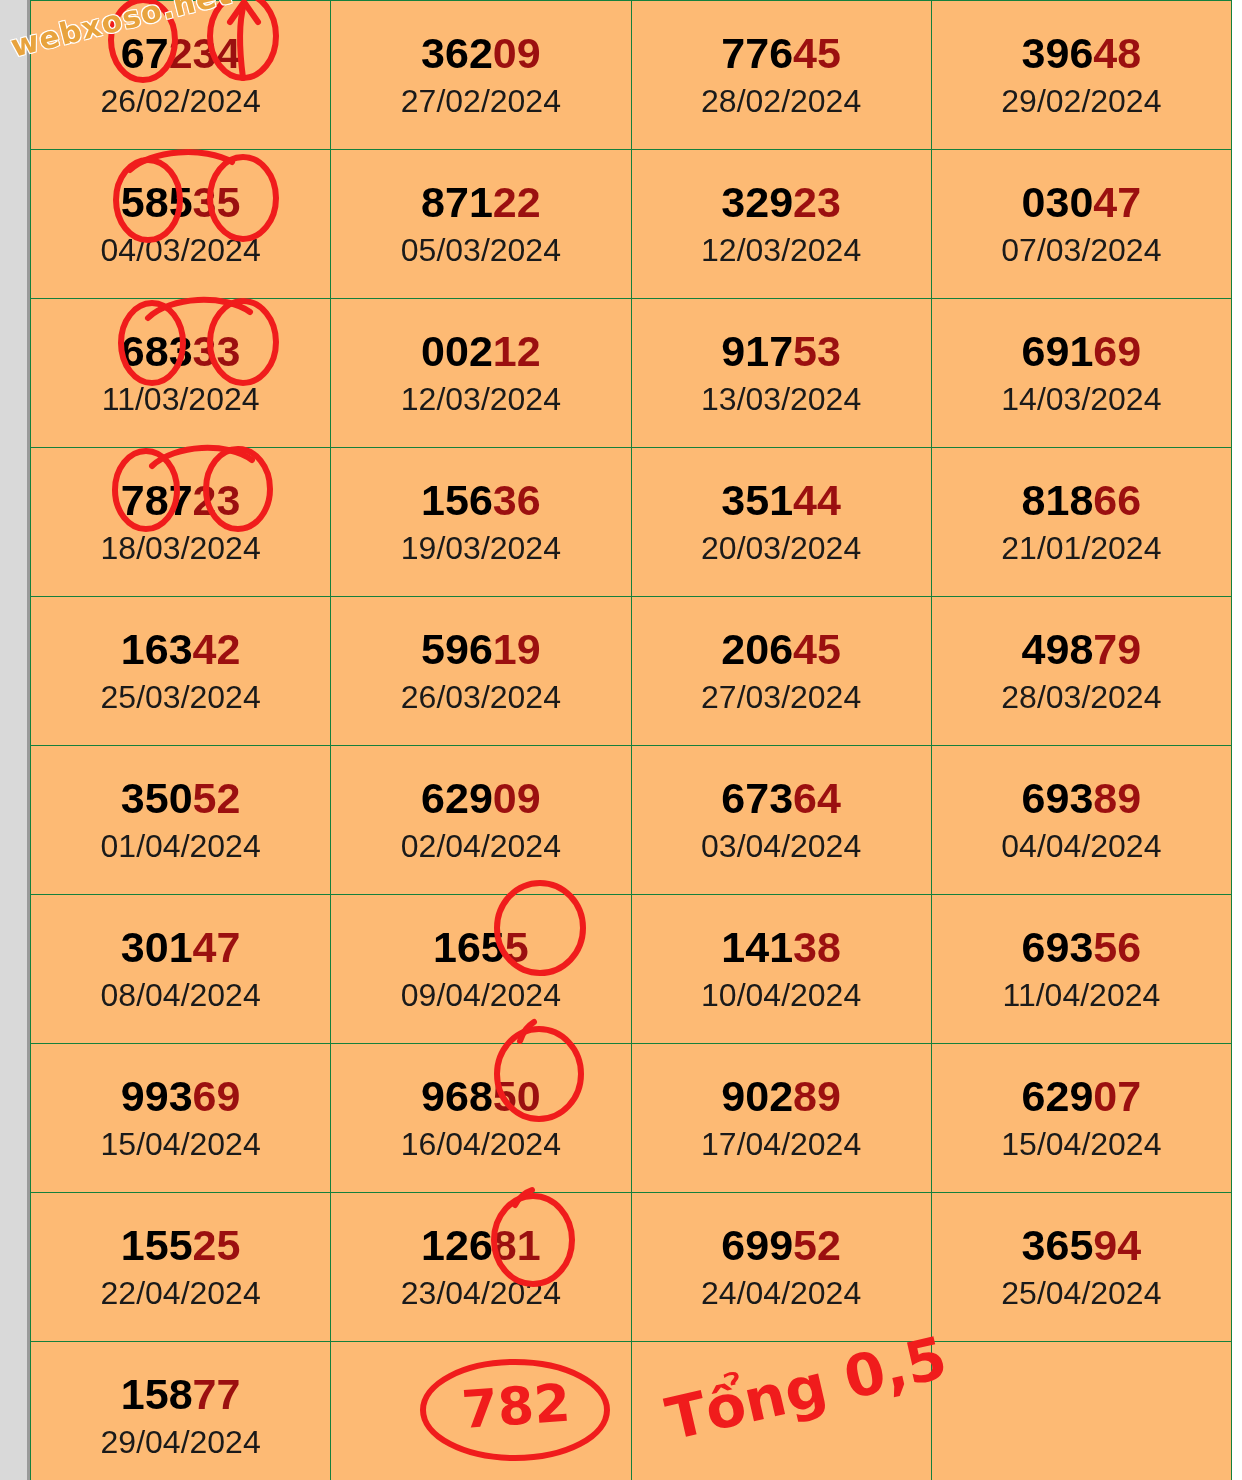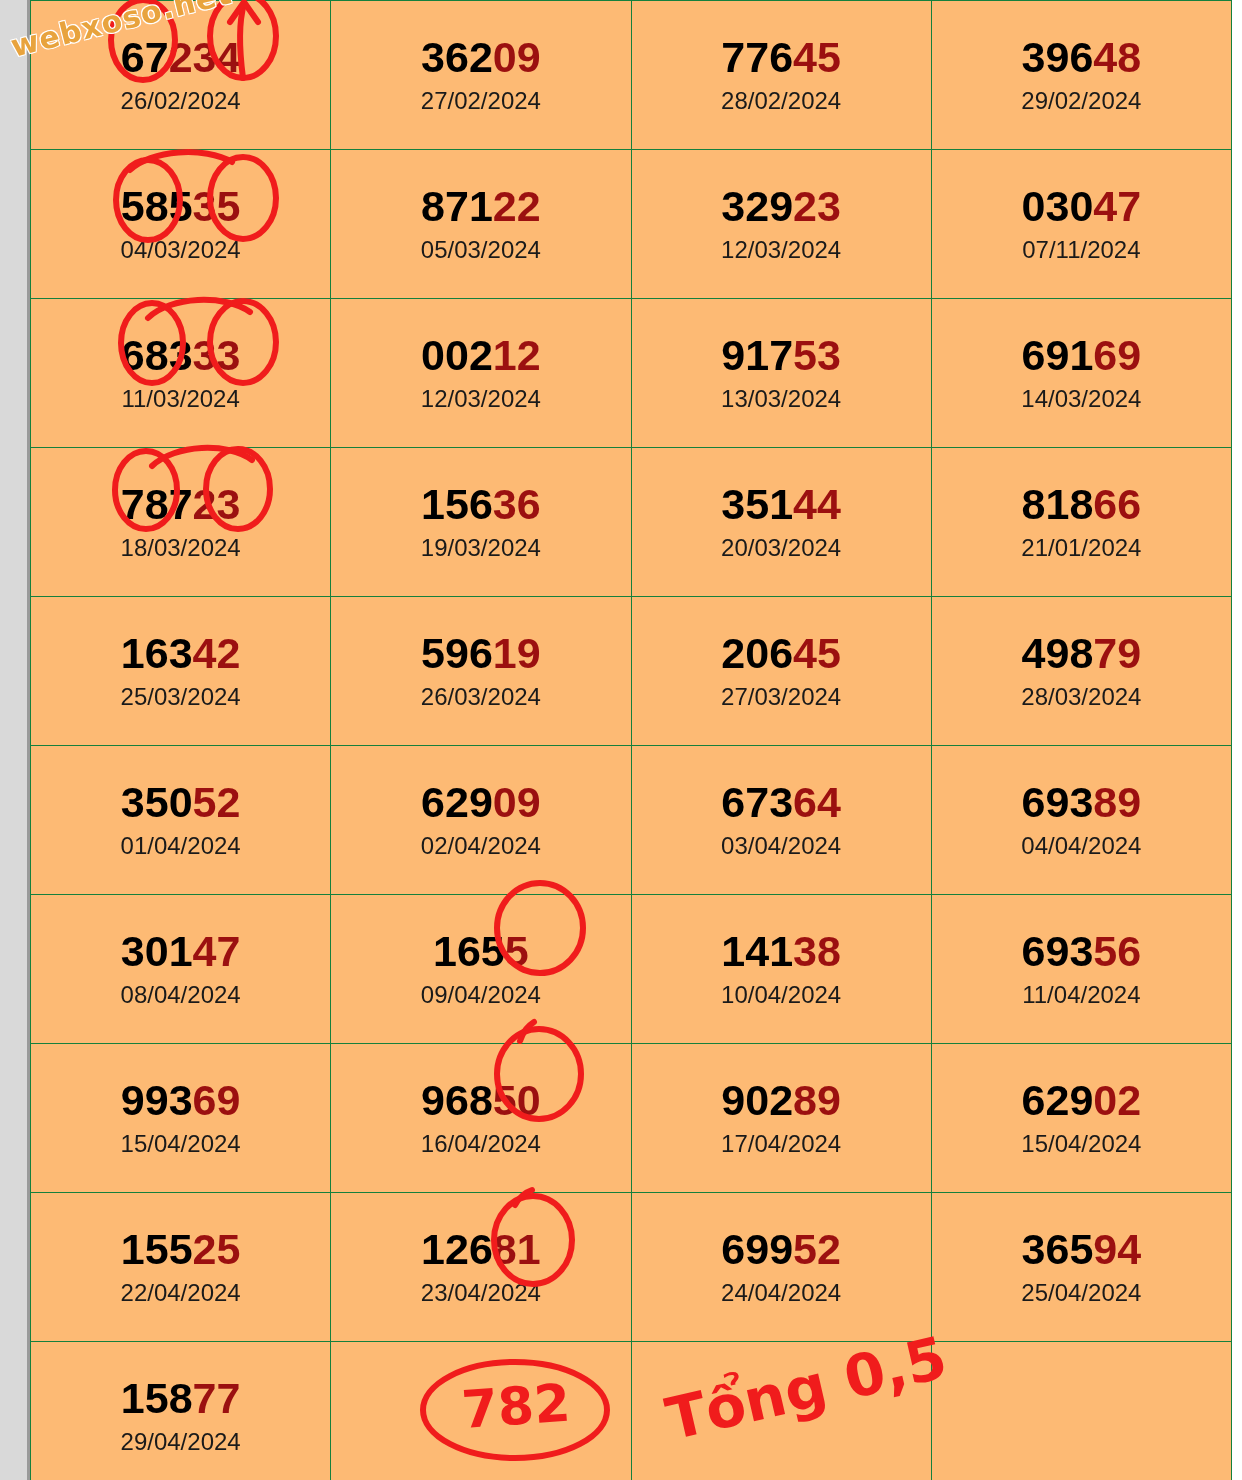--- a/index.html
+++ b/index.html
@@ -71,21 +71,21 @@
     font-weight: bold;
     color: #000000;
     letter-spacing: 0px;
     line-height: 1.05;
     margin-bottom: 8px;
   }
   .num .tail {
     color: #9b1010;
   }
   .date {
-    font-size: 24px;
+    font-size: 32px;
     color: #1a1a1a;
     line-height: 1.1;
   }
 
   
   .watermark {
     position: absolute;
     left: 8px;
     top: 2px;
     transform: rotate(-14deg);
@@ -151,21 +151,21 @@
         <td>
           <div class="num"><span>871</span><span class="tail">22</span></div>
           <div class="date">05/03/2024</div>
         </td>
         <td>
           <div class="num"><span>329</span><span class="tail">23</span></div>
           <div class="date">12/03/2024</div>
         </td>
         <td>
           <div class="num"><span>030</span><span class="tail">47</span></div>
-          <div class="date">07/11/2024</div>
+          <div class="date">07/03/2024</div>
         </td>
       </tr>
 
       <tr>
         <td class="hl">
           <div class="num"><span>683</span><span class="tail">33</span></div>
           <div class="date">11/03/2024</div>
         </td>
         <td>
           <div class="num"><span>002</span><span class="tail">12</span></div>
@@ -264,21 +264,21 @@
         </td>
         <td class="hl">
           <div class="num"><span>968</span><span class="tail">50</span></div>
           <div class="date">16/04/2024</div>
         </td>
         <td>
           <div class="num"><span>902</span><span class="tail">89</span></div>
           <div class="date">17/04/2024</div>
         </td>
         <td>
-          <div class="num"><span>629</span><span class="tail">02</span></div>
+          <div class="num"><span>629</span><span class="tail">07</span></div>
           <div class="date">15/04/2024</div>
         </td>
       </tr>
 
       <tr>
         <td>
           <div class="num"><span>155</span><span class="tail">25</span></div>
           <div class="date">22/04/2024</div>
         </td>
         <td class="hl">

